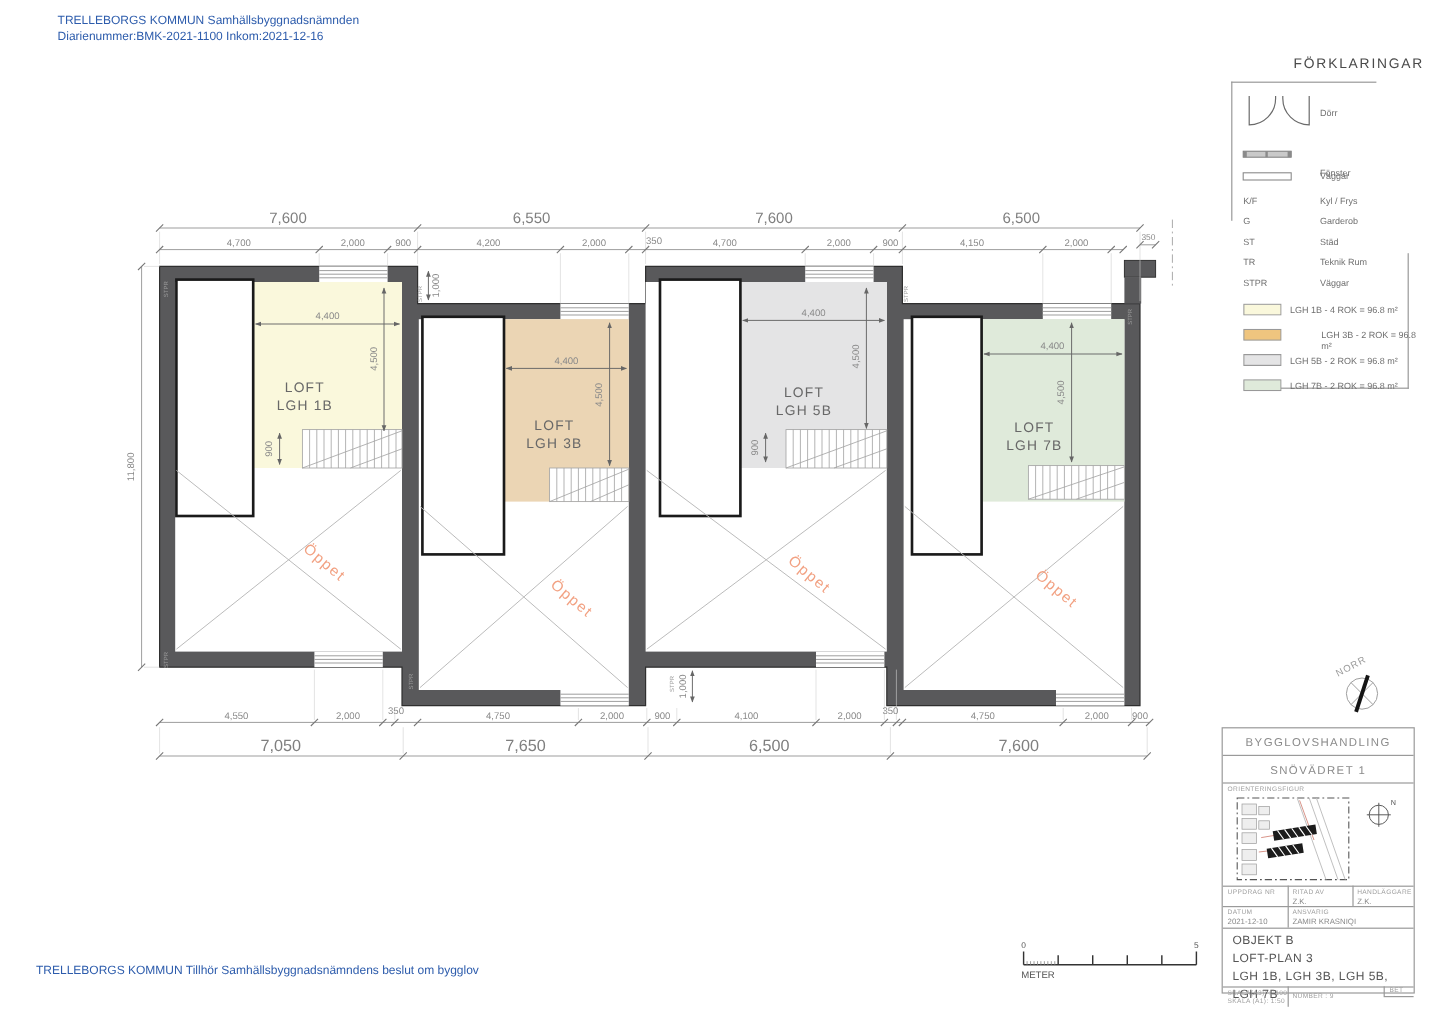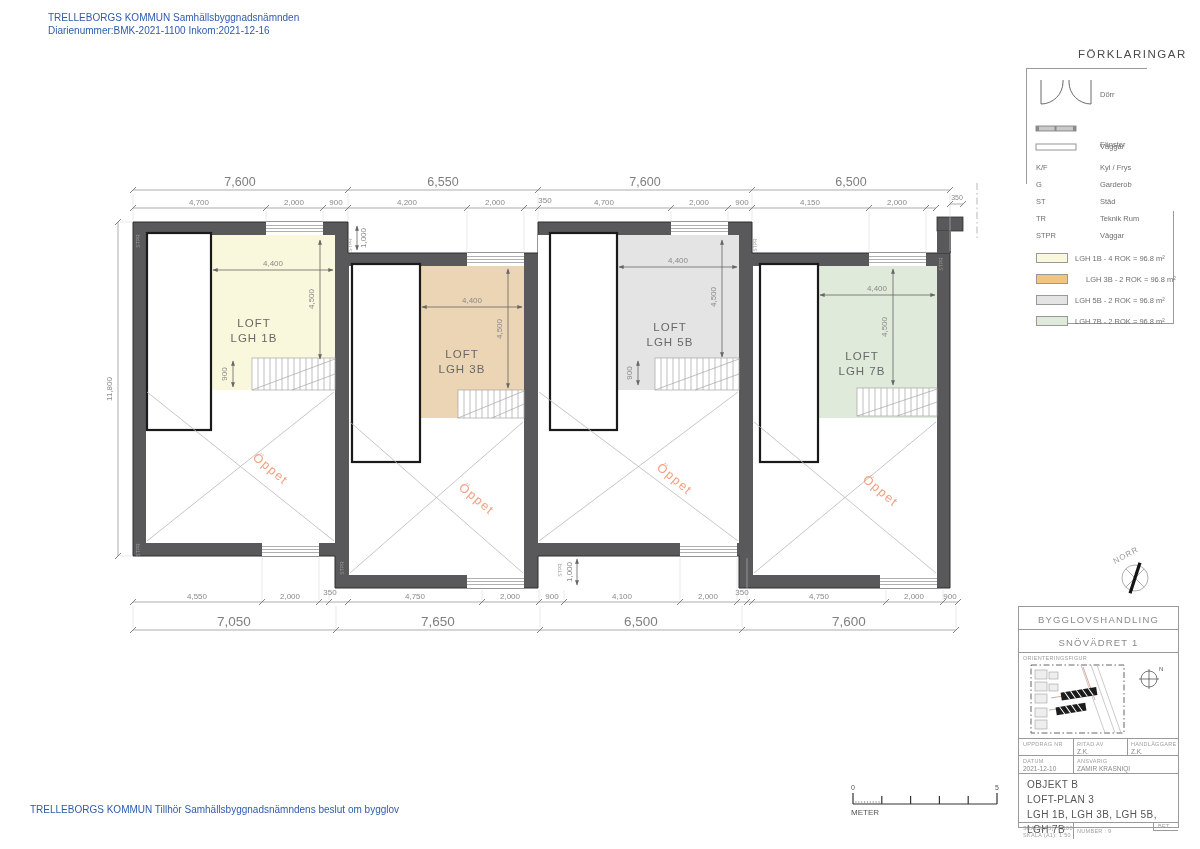--- a/index.html
+++ b/index.html
@@ -309,21 +309,21 @@
     <div class="abs lg-key" style="left:18px;top:185px;">STPR</div>
     <div class="abs lg-label" style="left:82px;top:185px;">Väggar</div>
 
     <svg class="abs" style="left:18px;top:207px;" width="32" height="10">
         <rect x="0.5" y="0.5" width="31" height="9" stroke="#999" fill="#faf8dc"></rect>
       </svg>
     <div class="abs lg-label" style="left:57px;top:208px;">LGH 1B - 4 ROK = 96.8 m²</div>
     <svg class="abs" style="left:18px;top:228px;" width="32" height="10">
         <rect x="0.5" y="0.5" width="31" height="9" stroke="#999" fill="#efc57f"></rect>
       </svg>
-    <div class="abs lg-label" style="left:42px;top:229px;padding-left:26px;">LGH 3B - 2 ROK = 96.8 m²</div>
+    <div class="abs lg-label" style="left:57px;top:229px;padding-left:26px;">LGH 3B - 2 ROK = 96.8 m²</div>
     <svg class="abs" style="left:18px;top:249px;" width="32" height="10">
         <rect x="0.5" y="0.5" width="31" height="9" stroke="#999" fill="#e4e4e5"></rect>
       </svg>
     <div class="abs lg-label" style="left:57px;top:250px;">LGH 5B - 2 ROK = 96.8 m²</div>
     <svg class="abs" style="left:18px;top:270px;" width="32" height="10">
         <rect x="0.5" y="0.5" width="31" height="9" stroke="#999" fill="#dfeada"></rect>
       </svg>
     <div class="abs lg-label" style="left:57px;top:271px;">LGH 7B - 2 ROK = 96.8 m²</div>
   </div>
 

